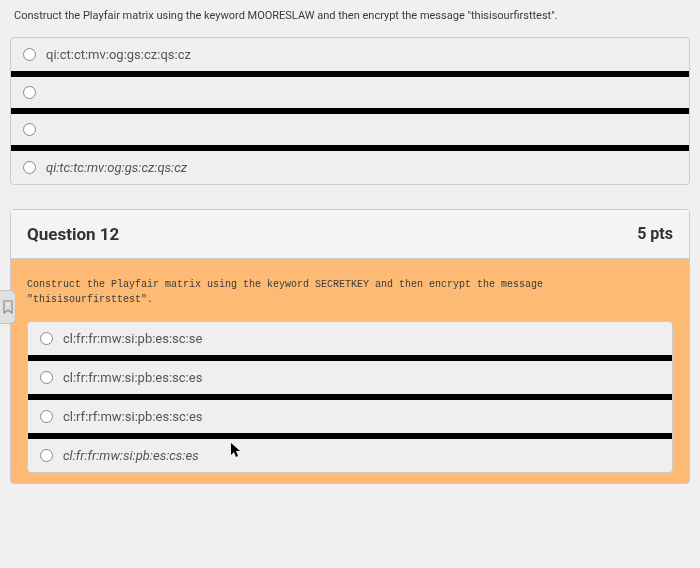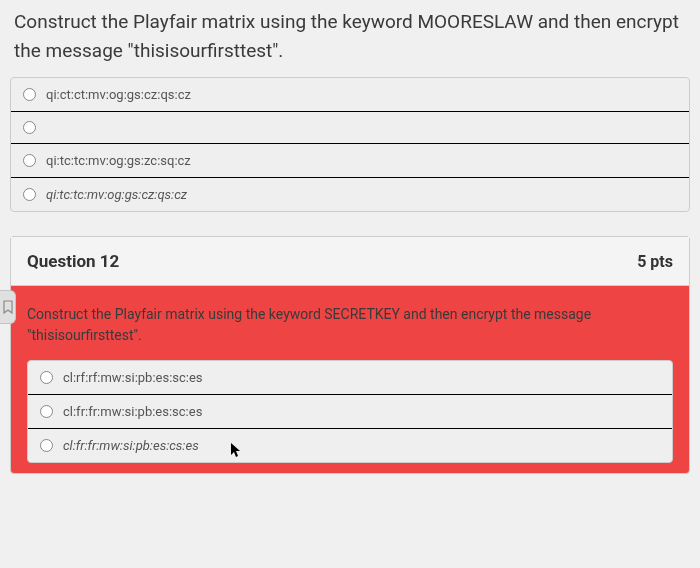--- a/index.html
+++ b/index.html
@@ -15,55 +15,55 @@
       overflow: hidden;
       position: relative;
     }
     .page-container {
       background: #f0f0f0;
       padding: 8px 10px;
       height: 100%;
     }
     .question-prompt {
       color: #3a3a3a;
-      font-size: 19px;
+      font-size: 11px;
       line-height: 1.5;
       padding: 0 4px 12px 4px;
     }
     .options-block {
       border: 1px solid #cccccc;
       border-radius: 4px;
       background: #efefef;
       margin-bottom: 24px;
     }
     .option-row {
       display: flex;
       align-items: center;
       padding: 9px 12px;
-      border-bottom: 1px solid #000000;
+      border-bottom: 6px solid #000000;
       font-size: 13px;
       color: #555555;
     }
     .option-row:last-child {
       border-bottom: none;
       font-style: italic;
     }
     .radio {
       width: 13px;
       height: 13px;
       border: 1.5px solid #888888;
       border-radius: 50%;
       margin-right: 10px;
       flex-shrink: 0;
       background: #ffffff;
     }
     .question-card {
       border: 1px solid #cccccc;
       border-radius: 4px;
-      background: #ef4444;
+      background: #fdba74;
       margin-top: 10px;
     }
     .question-header {
       display: flex;
       justify-content: space-between;
       align-items: center;
       padding: 14px 16px;
       border-bottom: 1px solid #d0d0d0;
       background: #f4f4f4;
     }
@@ -75,21 +75,22 @@
     .question-points {
       font-size: 16px;
       color: #333333;
       font-weight: 700;
     }
     .question-body {
       padding: 18px 16px 10px 16px;
     }
     .question-body .question-prompt {
       padding: 0 0 14px 0;
-      font-size: 14px;
+      font-size: 10px;
+      font-family: Liberation Mono, monospace;
     }
     .inner-options {
       border: 1px solid #cccccc;
       border-radius: 4px;
       background: #efefef;
     }
     .bookmark-tab {
       position: absolute;
       left: 0;
       top: 290px;
@@ -126,43 +127,46 @@
   <div class="options-block">
     <div class="option-row">
       <span class="radio"></span>
       <span>qi:ct:ct:mv:og:gs:cz:qs:cz</span>
     </div>
     <div class="option-row">
       <span class="radio"></span>
     </div>
     <div class="option-row">
       <span class="radio"></span>
-      <span>qi:tc:tc:mv:og:gs:zc:sq:cz</span>
     </div>
     <div class="option-row">
       <span class="radio"></span>
       <span>qi:tc:tc:mv:og:gs:cz:qs:cz</span>
     </div>
   </div>
 
   <div class="question-card">
     <div class="question-header">
       <span class="question-title">Question 12</span>
       <span class="question-points">5 pts</span>
     </div>
     <div class="question-body">
       <div class="question-prompt">Construct the Playfair matrix using the keyword SECRETKEY and then encrypt the message "thisisourfirsttest".</div>
       <div class="inner-options">
         <div class="option-row">
           <span class="radio"></span>
-          <span>cl:rf:rf:mw:si:pb:es:sc:es</span>
+          <span>cl:fr:fr:mw:si:pb:es:sc:se</span>
         </div>
         <div class="option-row">
           <span class="radio"></span>
           <span>cl:fr:fr:mw:si:pb:es:sc:es</span>
+        </div>
+        <div class="option-row">
+          <span class="radio"></span>
+          <span>cl:rf:rf:mw:si:pb:es:sc:es</span>
         </div>
         <div class="option-row">
           <span class="radio"></span>
           <span>cl:fr:fr:mw:si:pb:es:cs:es</span>
         </div>
       </div>
     </div>
   </div>
 
 </div>

